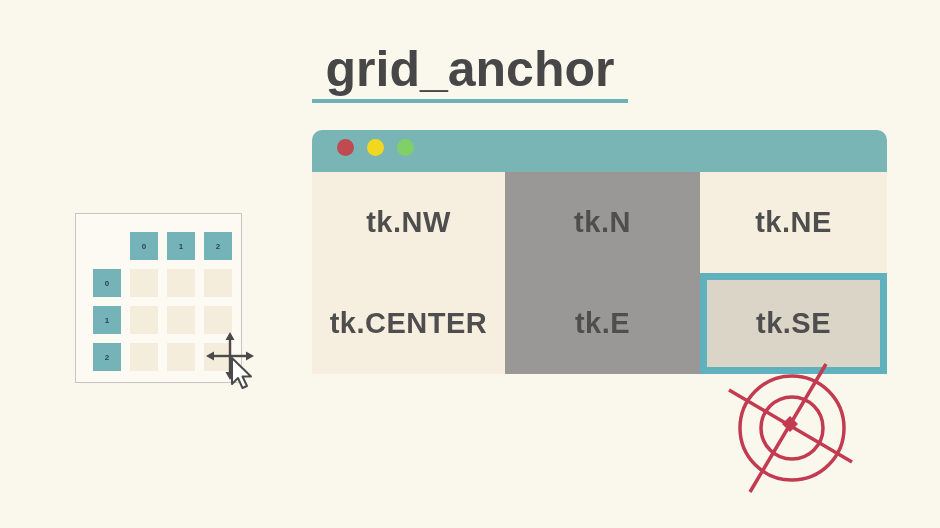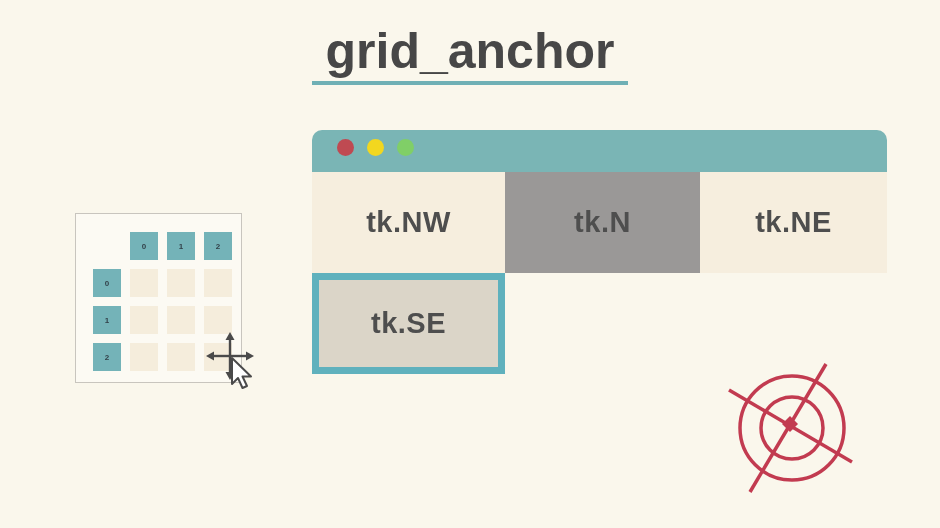--- a/index.html
+++ b/index.html
@@ -13,21 +13,21 @@
   }
   *{margin:0;padding:0;box-sizing:border-box;}
   html,body{width:940px;height:528px;}
   body{
     position:relative;width:940px;height:528px;overflow:hidden;
     background:var(--page-bg);
     font-family:"Liberation Sans","DejaVu Sans",sans-serif;
   }
   
   .title-wrap{
-    position:absolute;left:312px;top:22px;width:316px;text-align:center;
+    position:absolute;left:312px;top:40px;width:316px;text-align:center;
   }
   .title{
     display:inline-block;width:100%;
     font-size:50px;font-weight:bold;color:var(--title-text);
     line-height:1.18;letter-spacing:0px;
     border-bottom:4px solid var(--accent-teal);
     padding-bottom:0px;
   }
   
   .mini{
@@ -135,20 +135,22 @@
 <div class="window">
   <div class="window-header">
     <div class="dot red"></div>
     <div class="dot yellow"></div>
     <div class="dot green"></div>
   </div>
   <div class="window-grid">
     <div class="cell cream">tk.NW</div>
     <div class="cell gray">tk.N</div>
     <div class="cell cream">tk.NE</div>
+    <div class="cell cream">tk.CENTER</div>
+    <div class="cell gray">tk.E</div>
     <div class="cell highlight">tk.SE</div>
   </div>
 </div>
 
 <svg class="overlay" viewBox="0 0 940 528">
   <circle class="t-stroke" cx="792" cy="428" r="52" stroke-width="3.5"></circle>
   <circle class="t-stroke" cx="792" cy="428" r="31" stroke-width="3.5"></circle>
   <line class="t-stroke" x1="826" y1="364" x2="750" y2="492" stroke-width="3.5"></line>
   <line class="t-stroke" x1="729" y1="390" x2="852" y2="462" stroke-width="3.5"></line>
   <path class="t-fill" d="M790 416 L798 424 L790 432 L782 424 Z"></path>

